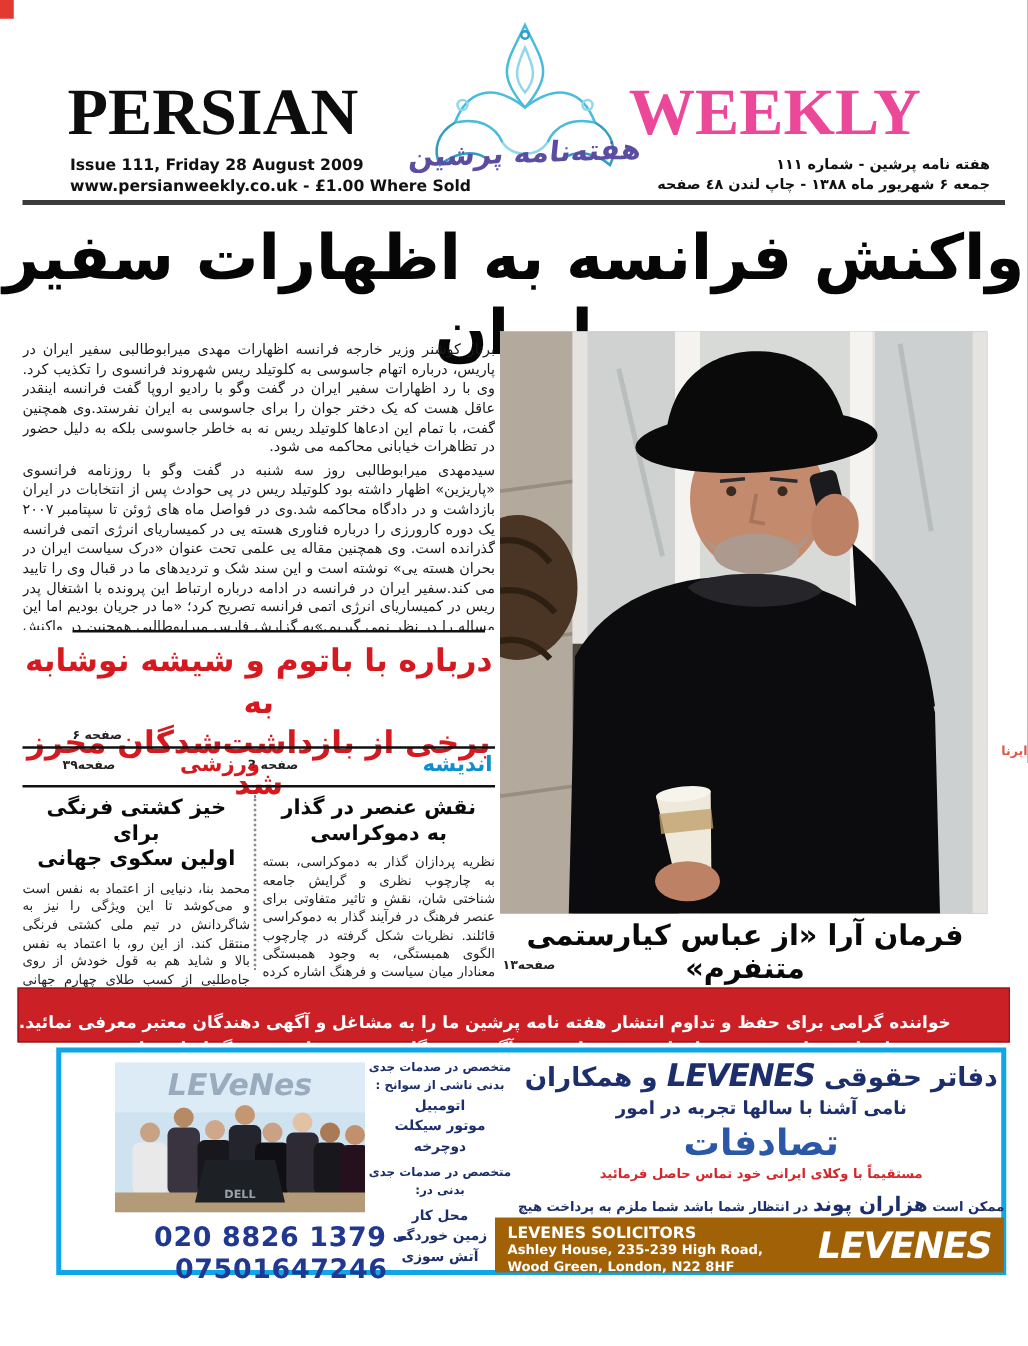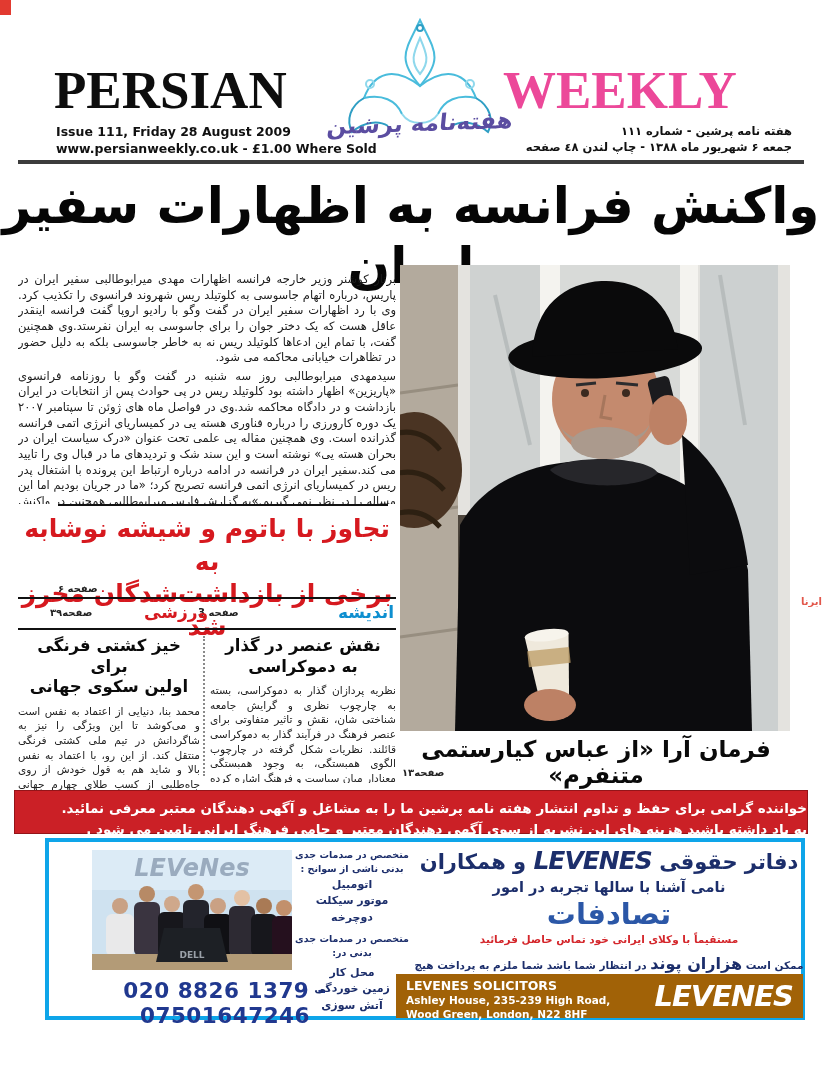--- a/index.html
+++ b/index.html
@@ -39,21 +39,21 @@
   .col-right{right:426px;width:186px;}
   .col-left{left:18px;width:182px;}
   .col-divider{left:203px;top:636px;height:140px;width:0;border-left:2px dotted #8a8a8a;}
   
   .photo-frame{left:400px;top:265px;width:390px;height:466px;overflow:hidden;background:#c6c2ba;}
   .photo-credit{left:788px;top:596px;color:#e2564a;font-size:10px;font-weight:bold;width:34px;overflow:hidden;white-space:nowrap;}
   .caption{left:400px;top:736px;width:392px;text-align:center;font-size:23px;font-weight:900;color:#0a0a0a;}
   .caption-page{left:402px;top:767px;}
   
   .banner{left:14px;top:790px;width:794px;height:44px;background:#cb2026;border:1px solid #941419;
-      color:#ffffff;font-weight:bold;font-size:13.5px;text-align:right;line-height:1.55;padding-top:7px;box-sizing:border-box;}
+      color:#ffffff;font-weight:bold;font-size:13.5px;text-align:left;line-height:1.55;padding-top:17px;box-sizing:border-box;}
   
   .ad-box{left:45px;top:838px;width:760px;height:182px;border:4px solid #0ea5e9;box-sizing:border-box;background:#fff;}
   .ad-photo{left:43px;top:8px;width:200px;height:120px;}
   .ad-phone{left:2px;top:136px;width:348px;text-align:center;color:#20388f;font-weight:900;font-size:21.5px;letter-spacing:0.5px;}
   .ad-mid{left:244px;top:6px;width:118px;text-align:center;color:#1c2e6b;font-size:9.5px;font-weight:bold;line-height:1.5;}
   .ad-mid .lst{font-size:11px;}
   .ad-right{left:365px;top:4px;width:390px;text-align:center;color:#1c2e6b;}
   .ad-title{font-size:21px;font-weight:900;line-height:1.2;}
   .ad-brand{font-family:"DejaVu Sans",sans-serif;font-style:italic;font-weight:900;font-size:25px;letter-spacing:-1px;}
   .ad-subtitle{font-size:14.5px;font-weight:bold;margin-top:3px;}
@@ -106,21 +106,21 @@
   <div class="abs headline fa">واکنش فرانسه به اظهارات سفیر ایران</div>
 
   <div class="abs bodytext fa">
     <p>برنار کوشنر وزیر خارجه فرانسه اظهارات مهدی میرابوطالبی سفیر ایران در پاریس، درباره اتهام جاسوسی به کلوتیلد ریس شهروند فرانسوی را تکذیب کرد. وی با رد اظهارات سفیر ایران در گفت وگو با رادیو اروپا گفت فرانسه اینقدر عاقل هست که یک دختر جوان را برای جاسوسی به ایران نفرستد.وی همچنین گفت، با تمام این ادعاها کلوتیلد ریس نه به خاطر جاسوسی بلکه به دلیل حضور در تظاهرات خیابانی محاکمه می شود.</p>
     <p><span>سیدمهدی میرابوطالبی روز سه شنبه در گفت وگو با روزنامه فرانسوی «پاریزین» اظهار داشته بود کلوتیلد ریس در پی حوادث پس از انتخابات در ایران بازداشت و در دادگاه محاکمه شد.وی در فواصل ماه های ژوئن تا سپتامبر ۲۰۰۷ یک دوره کارورزی را درباره فناوری هسته یی در کمیساریای انرژی اتمی فرانسه گذرانده است. وی همچنین مقاله یی علمی تحت عنوان «درک سیاست ایران در بحران هسته یی» نوشته است و این سند شک و تردیدهای ما در قبال وی را تایید می کند.سفیر ایران در فرانسه در ادامه درباره ارتباط این پرونده با اشتغال پدر ریس در کمیساریای انرژی اتمی فرانسه تصریح کرد؛ «ما در جریان بودیم اما این مساله را در نظر نمی گیریم.»به گزارش فارس میرابوطالبی همچنین در واکنش به پرسش خبرنگار لوپاریزین مبنی بر اینکه ایران مدرک واقعی علیه ریس ندارد و تنها بر اساس حدس و گمان قضاوت می کند...</span></p>
   </div>
 
   <div class="abs thin-line" style="left:58px;top:504px;width:330px;height:2px;"></div>
 
   <div class="abs subhead fa">
-    <div>تجاوز با باتوم و شیشه نوشابه به</div>
+    <div>درباره با باتوم و شیشه نوشابه به</div>
     <div>برخی از بازداشت‌شدگان محرز شد</div>
   </div>
   <div class="abs pageref-small fa" style="left:58px;top:583px;">صفحه ۶</div>
 
   <div class="abs thin-line" style="left:18px;top:597px;width:378px;height:1.5px;"></div>
 
   <div class="abs tab-label tab-blue fa" style="left:334px;top:602px;width:60px;text-align:right;">اندیشه</div>
   <div class="abs pageref-small fa" style="left:198px;top:607px;">صفحه 3</div>
   <div class="abs tab-label tab-red fa" style="left:144px;top:602px;">ورزشی</div>
   <div class="abs pageref-small fa" style="left:50px;top:607px;">صفحه۳۹</div>

